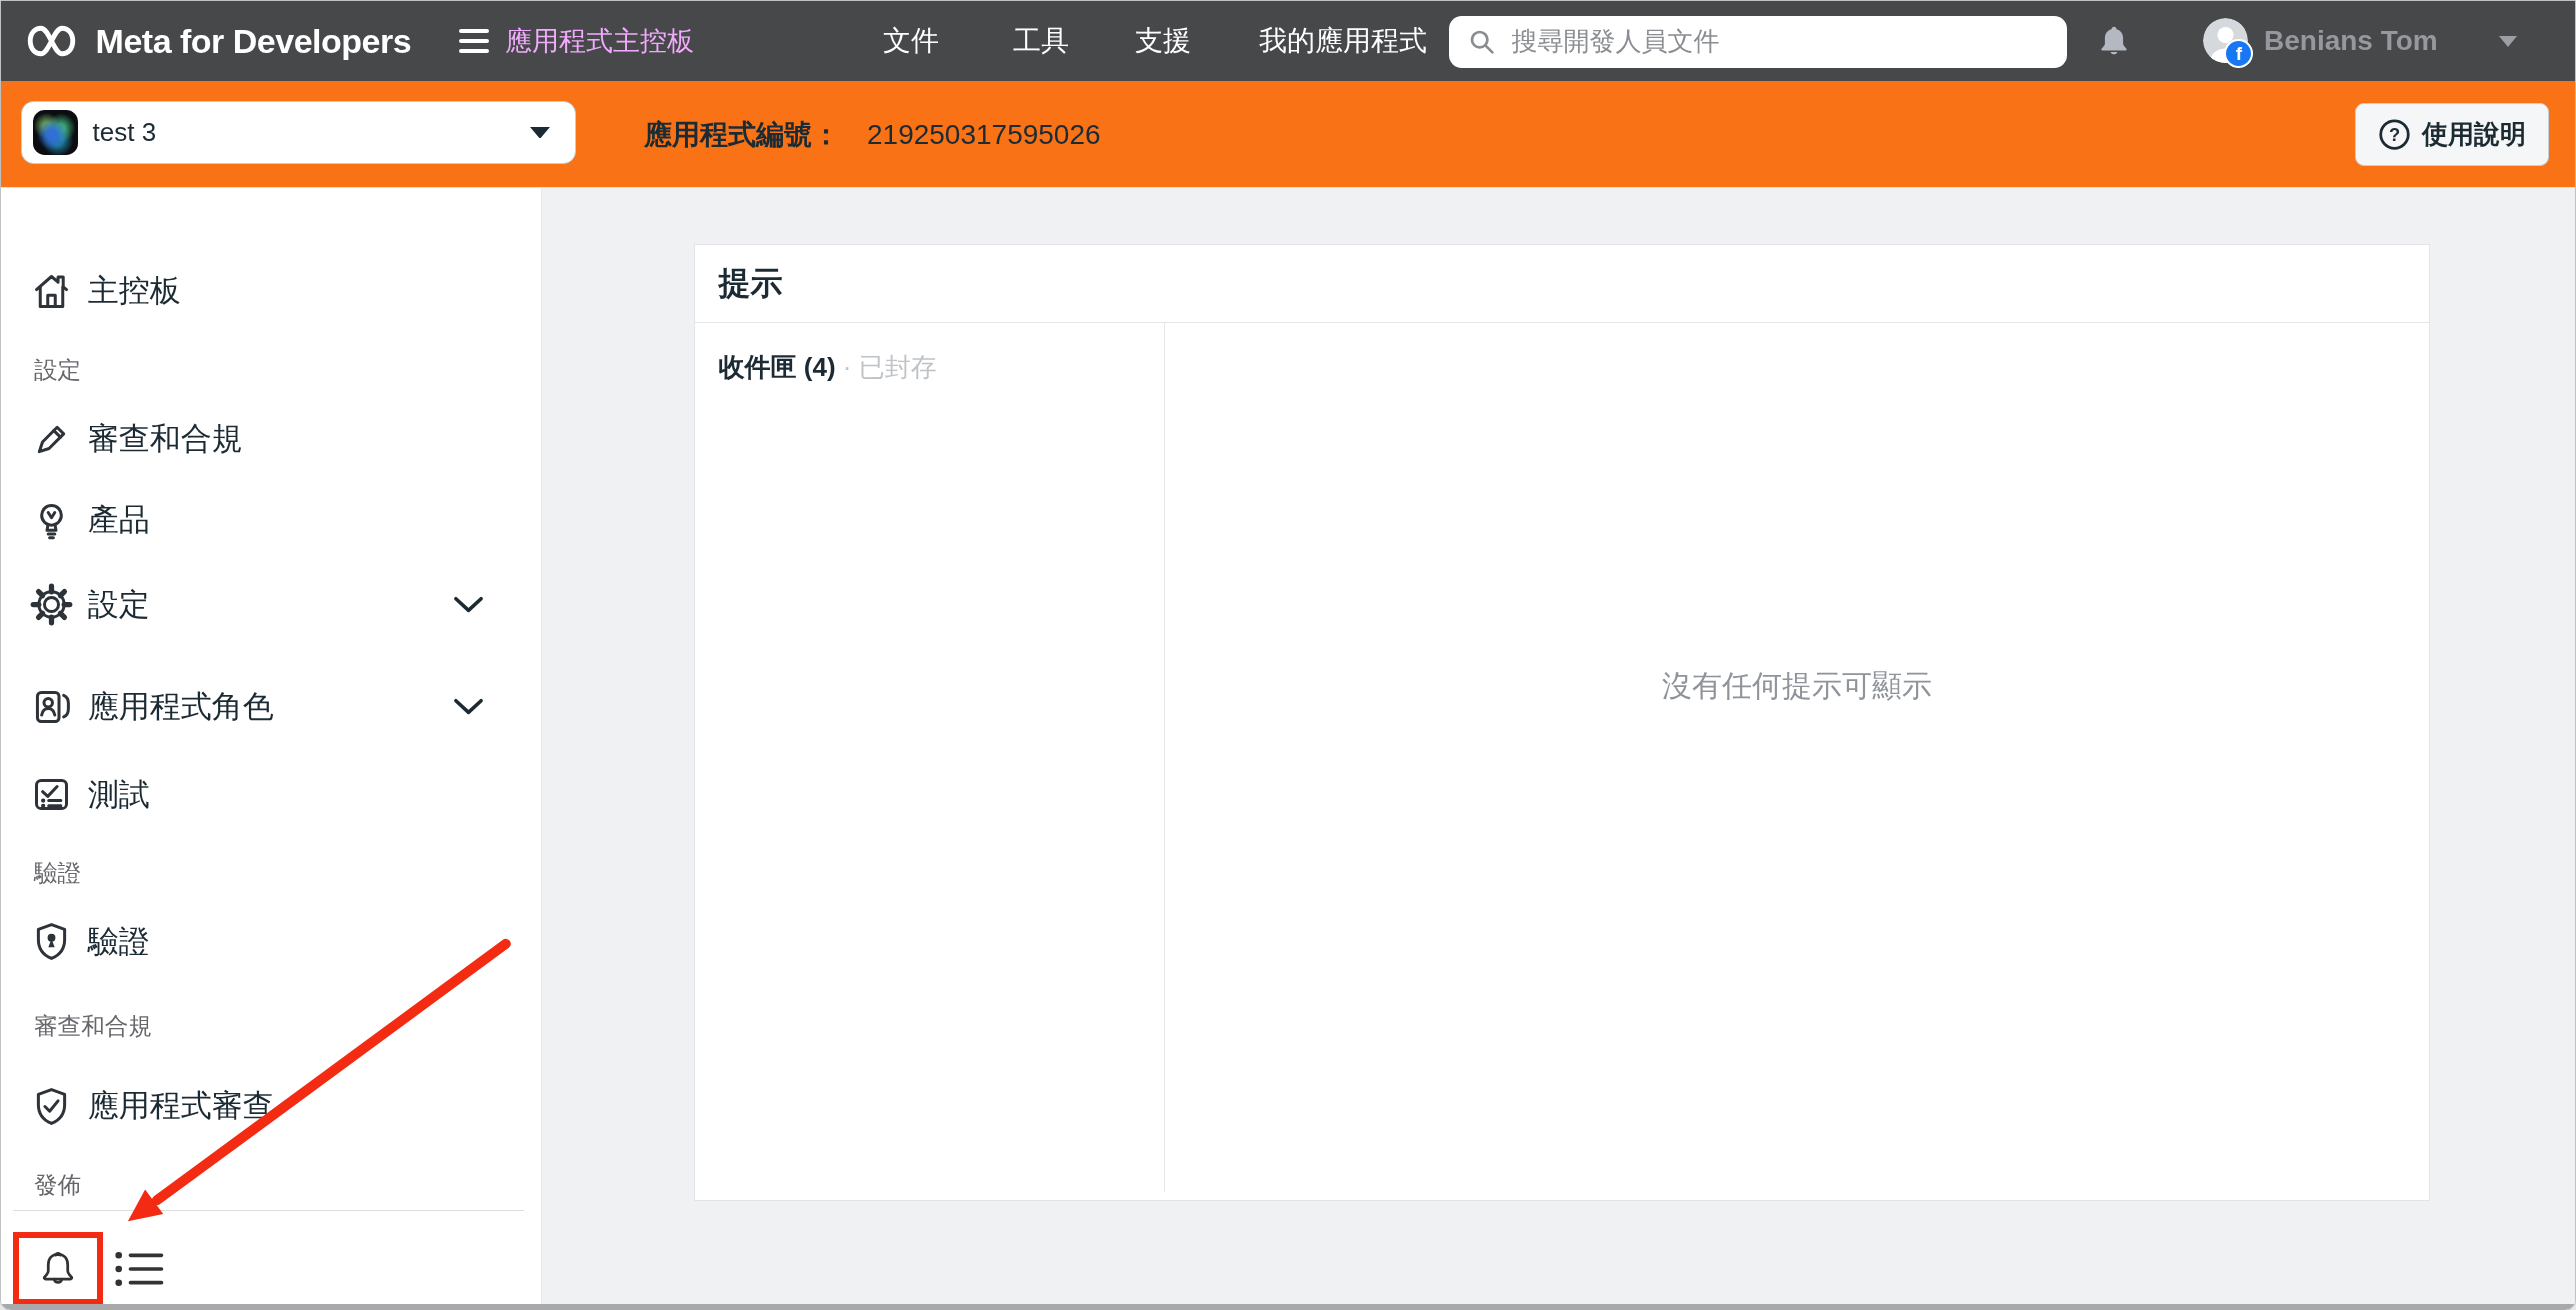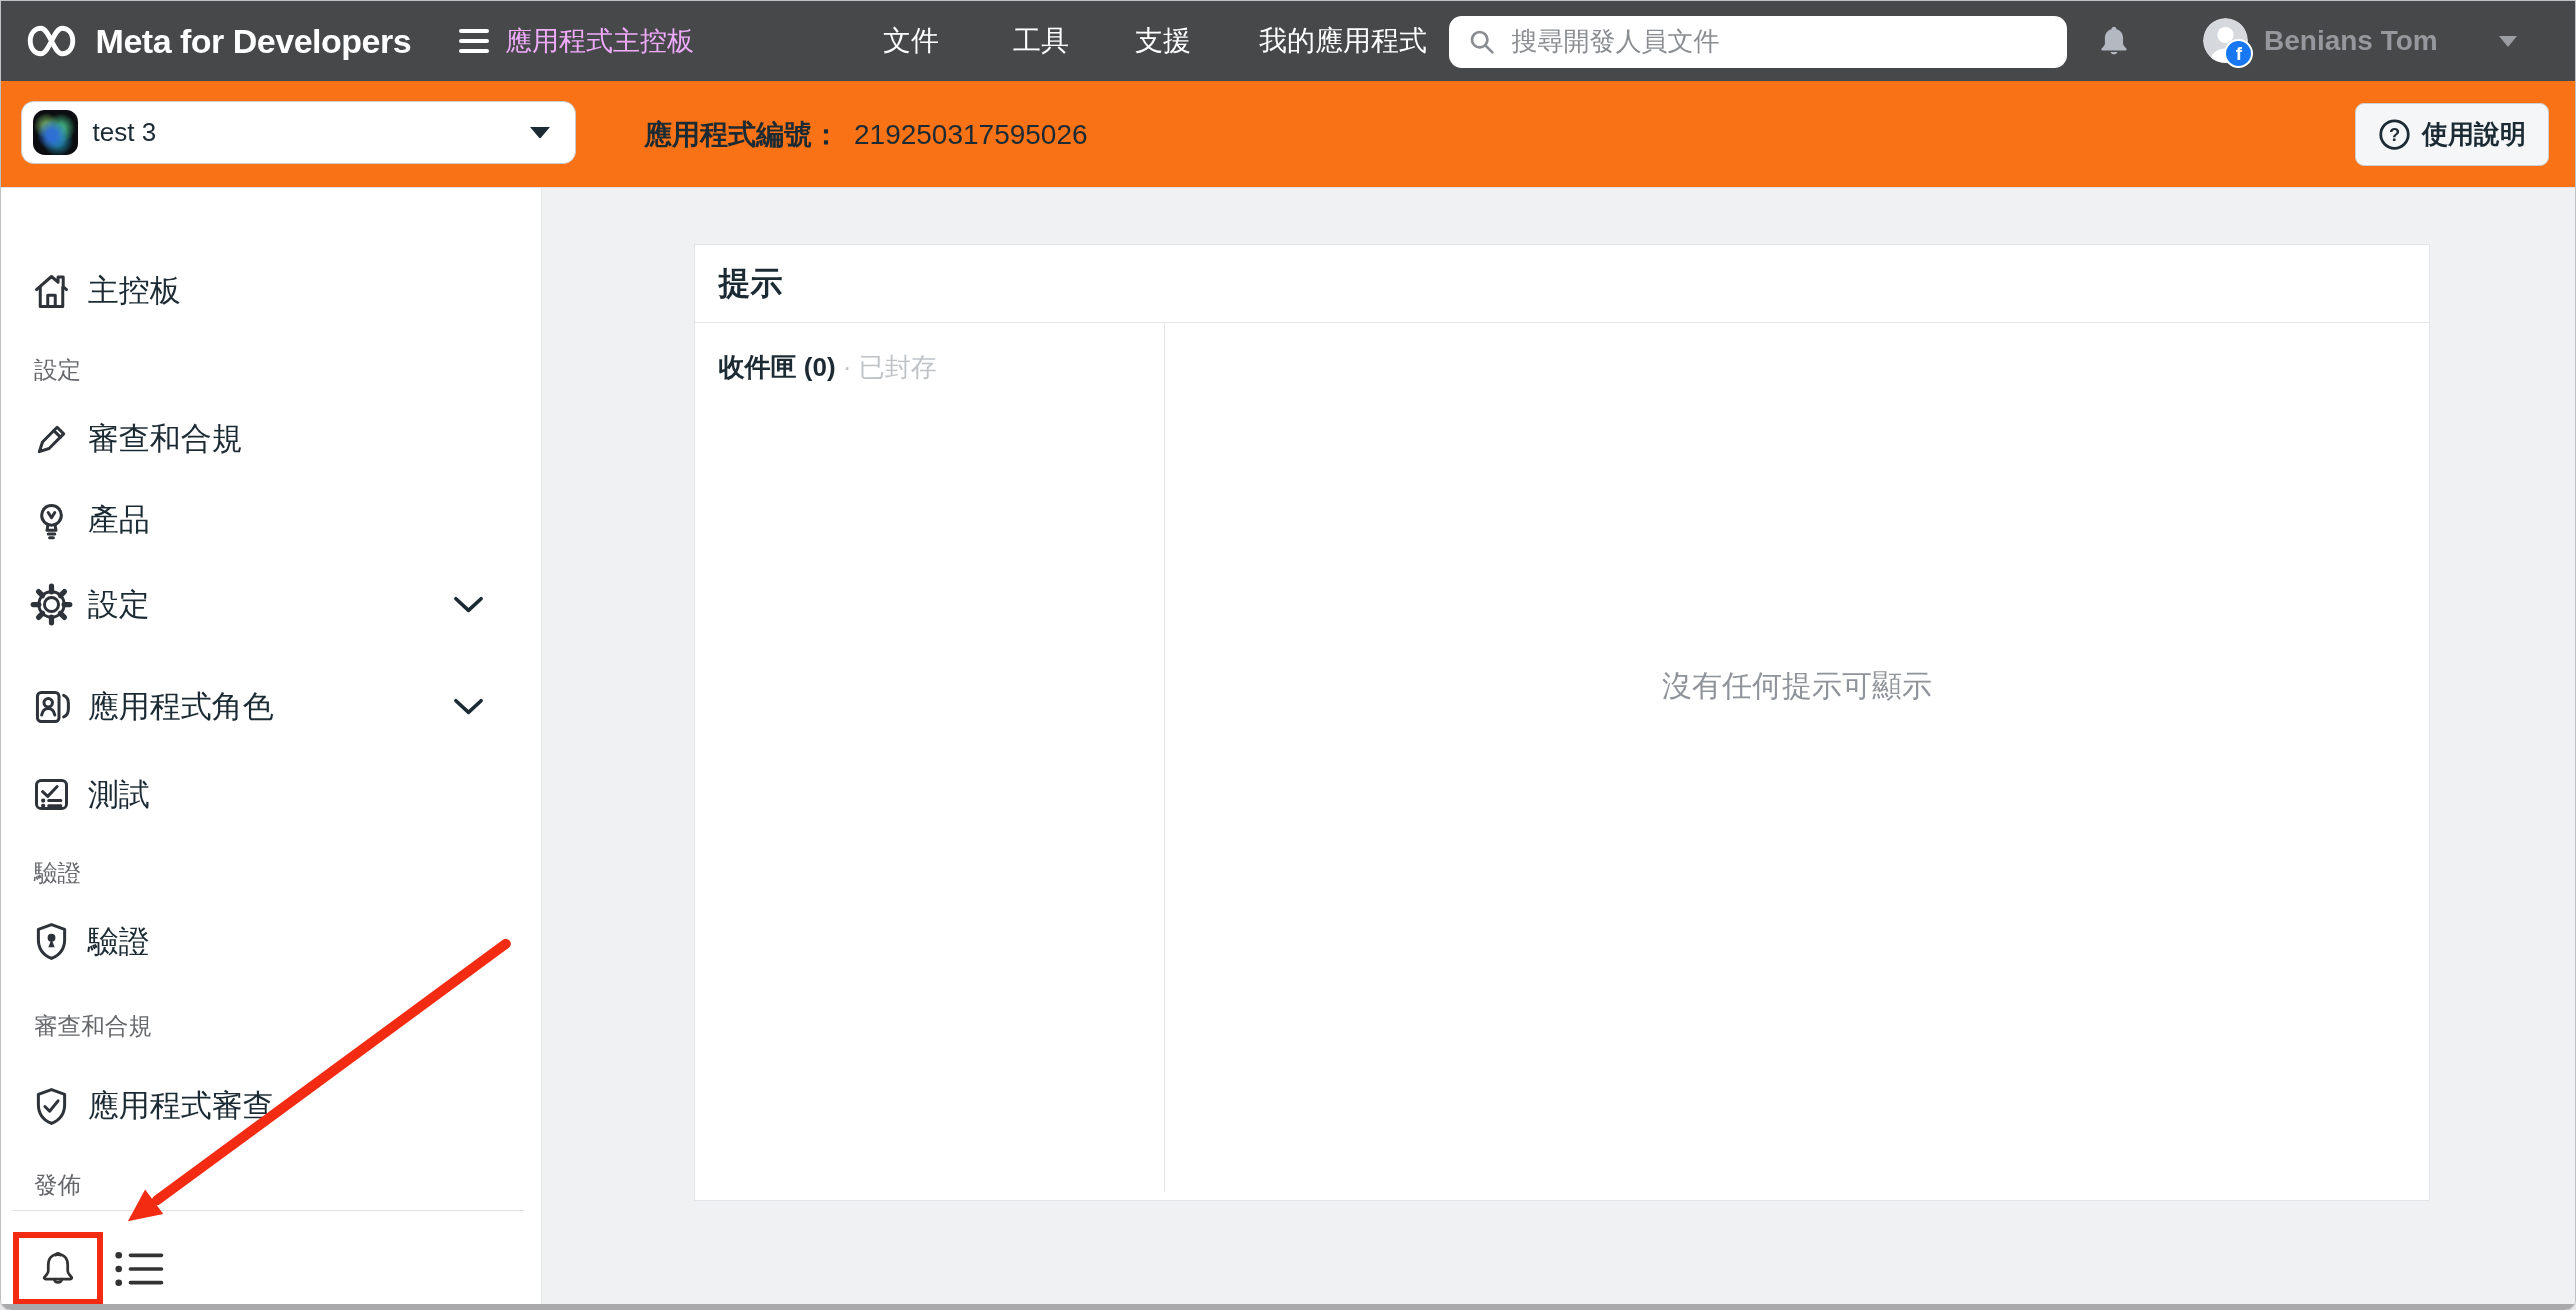--- a/index.html
+++ b/index.html
@@ -39,21 +39,21 @@
   .app-icon{width:45px;height:45px;border-radius:11.8px;flex:0 0 auto;
     background:
       radial-gradient(circle at 42% 55%, rgba(47,111,216,.95) 0 14%, rgba(47,111,216,0) 42%),
       radial-gradient(circle at 62% 40%, rgba(73,201,143,.8) 0 10%, rgba(73,201,143,0) 38%),
       radial-gradient(circle at 30% 35%, rgba(142,214,120,.7) 0 8%, rgba(142,214,120,0) 30%),
       radial-gradient(circle at 55% 68%, rgba(35,150,190,.8) 0 12%, rgba(35,150,190,0) 40%),
       #0b0d10;}
   .app-name{font-size:26px;color:#1c2b33;}
   .select-caret{margin-left:auto;color:#1c2b33;display:flex;}
   .app-id{position:absolute;left:643px;top:0;height:107px;display:flex;align-items:center;font-size:28px;color:#1c2b33;}
-  .app-id .lbl{font-weight:700;margin-right:14px;}
+  .app-id .lbl{font-weight:700;margin-right:27px;}
   .help-btn{position:absolute;right:26px;top:22px;height:63px;box-sizing:border-box;padding:0 22px;
     background:#f5f6f7;border:1.8px solid #ccd0d4;border-radius:9px;display:flex;align-items:center;gap:11px;
     font-size:26px;font-weight:700;color:#1c2b33;cursor:pointer;}
   
   .sidebar{position:absolute;left:0;top:187px;bottom:6.3px;width:541px;background:#fff;
     border-right:1.8px solid #e6e7e9;box-sizing:border-box;}
   .side-item{display:flex;align-items:center;height:80px;padding-left:27px;gap:12.7px;font-size:31px;color:#1c2b33;cursor:pointer;}
   .side-icon{width:47px;height:47px;display:flex;align-items:center;justify-content:center;color:#2d3338;flex:0 0 auto;}
   .side-section{display:flex;align-items:center;height:33px;padding-left:33px;font-size:23.6px;color:#65676b;}
   .chevron{margin-left:auto;margin-right:57px;color:#1c2b33;display:flex;}
@@ -308,21 +308,21 @@
     </div>
   </div>
 
   <div class="content">
     <div class="card">
       <div class="card-header">
         <span>提示</span>
       </div>
       <div class="card-body">
         <div class="inbox-panel">
-          <span class="inbox-label">收件匣 (0)</span>
+          <span class="inbox-label">收件匣 (4)</span>
           <span class="muted">·</span>
           <span class="muted">已封存</span>
         </div>
         <div class="empty-panel">
           <span class="empty-text">沒有任何提示可顯示</span>
         </div>
       </div>
     </div>
   </div>
 

